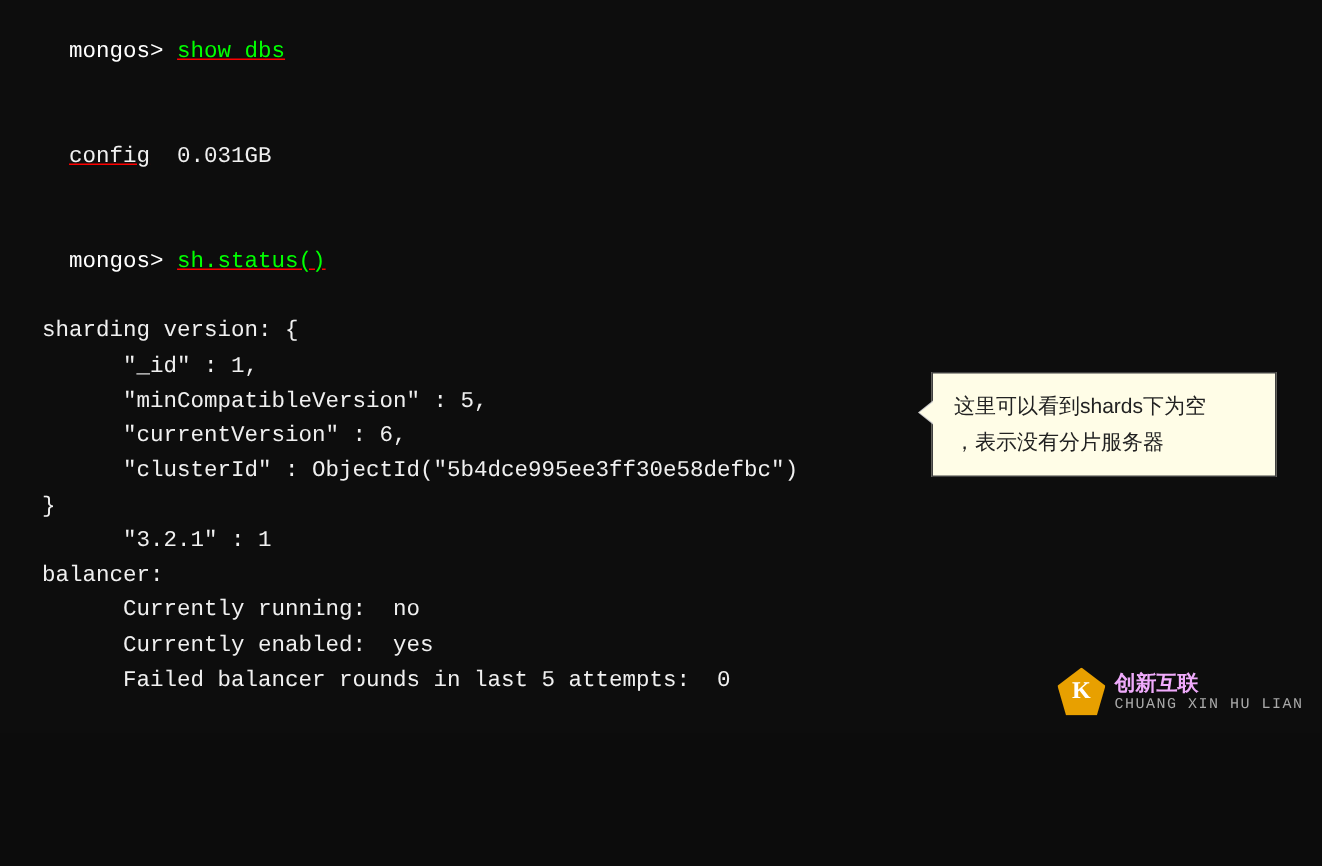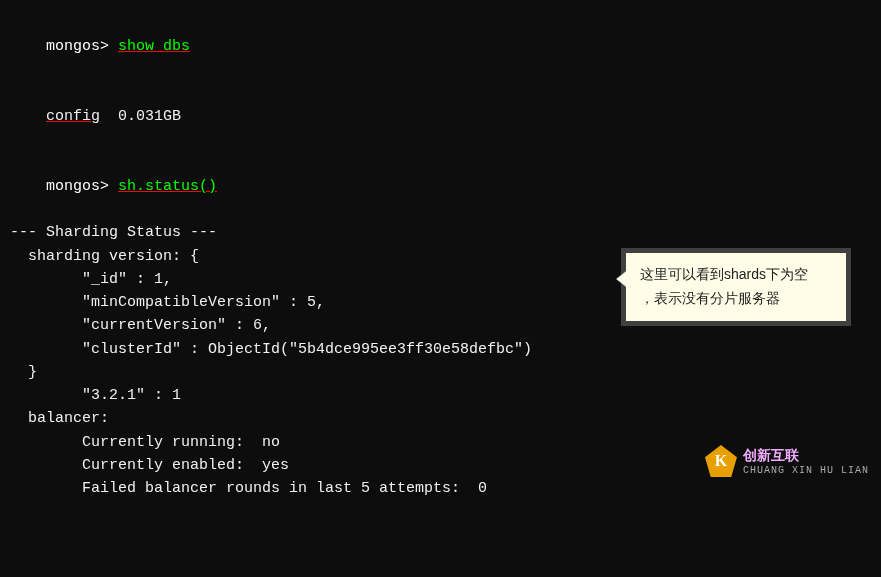--- a/index.html
+++ b/index.html
@@ -10,21 +10,21 @@
       font-family: 'Courier New', Courier, monospace;
       font-size: 15px;
       color: #f0f0f0;
       overflow: hidden;
       position: relative;
     }
     .terminal {
       width: 881px;
       height: 489px;
       background-color: #0d0d0d;
-      padding: 12px 10px;
+      padding: 0 10px;
       position: relative;
     }
     .line {
       line-height: 1.55;
       white-space: pre;
     }
     .prompt {
       color: #ffffff;
     }
     .cmd {
@@ -33,21 +33,21 @@
     .underline-red {
       text-decoration: underline;
       text-decoration-color: red;
     }
     .callout-box {
       position: absolute;
       top: 248px;
       right: 30px;
       background-color: #fffde7;
       color: #222;
-      border: 5px solid #404040;
+      border: 1px solid #404040;
       padding: 10px 14px;
       font-family: 'SimSun', 'Microsoft YaHei', sans-serif;
       font-size: 14px;
       line-height: 1.7;
       width: 230px;
       z-index: 10;
     }
     .callout-box::before {
       content: '';
       position: absolute;
@@ -104,21 +104,20 @@
   </div>
 
   <div class="line">
     <span class="underline-red">config</span><span>  0.031GB</span>
   </div>
 
   <div class="line">
     <span class="prompt">mongos&gt; </span><span class="cmd underline-red">sh.status()</span>
   </div>
 
-  <div class="line">--- Sharding Status ---</div>
 
   <div class="line">  sharding version: {</div>
 
   <div class="line">        "_id" : 1,</div>
 
   <div class="line">        "minCompatibleVersion" : 5,</div>
 
   <div class="line">        "currentVersion" : 6,</div>
 
   <div class="line">        "clusterId" : ObjectId("5b4dce995ee3ff30e58defbc")</div>

